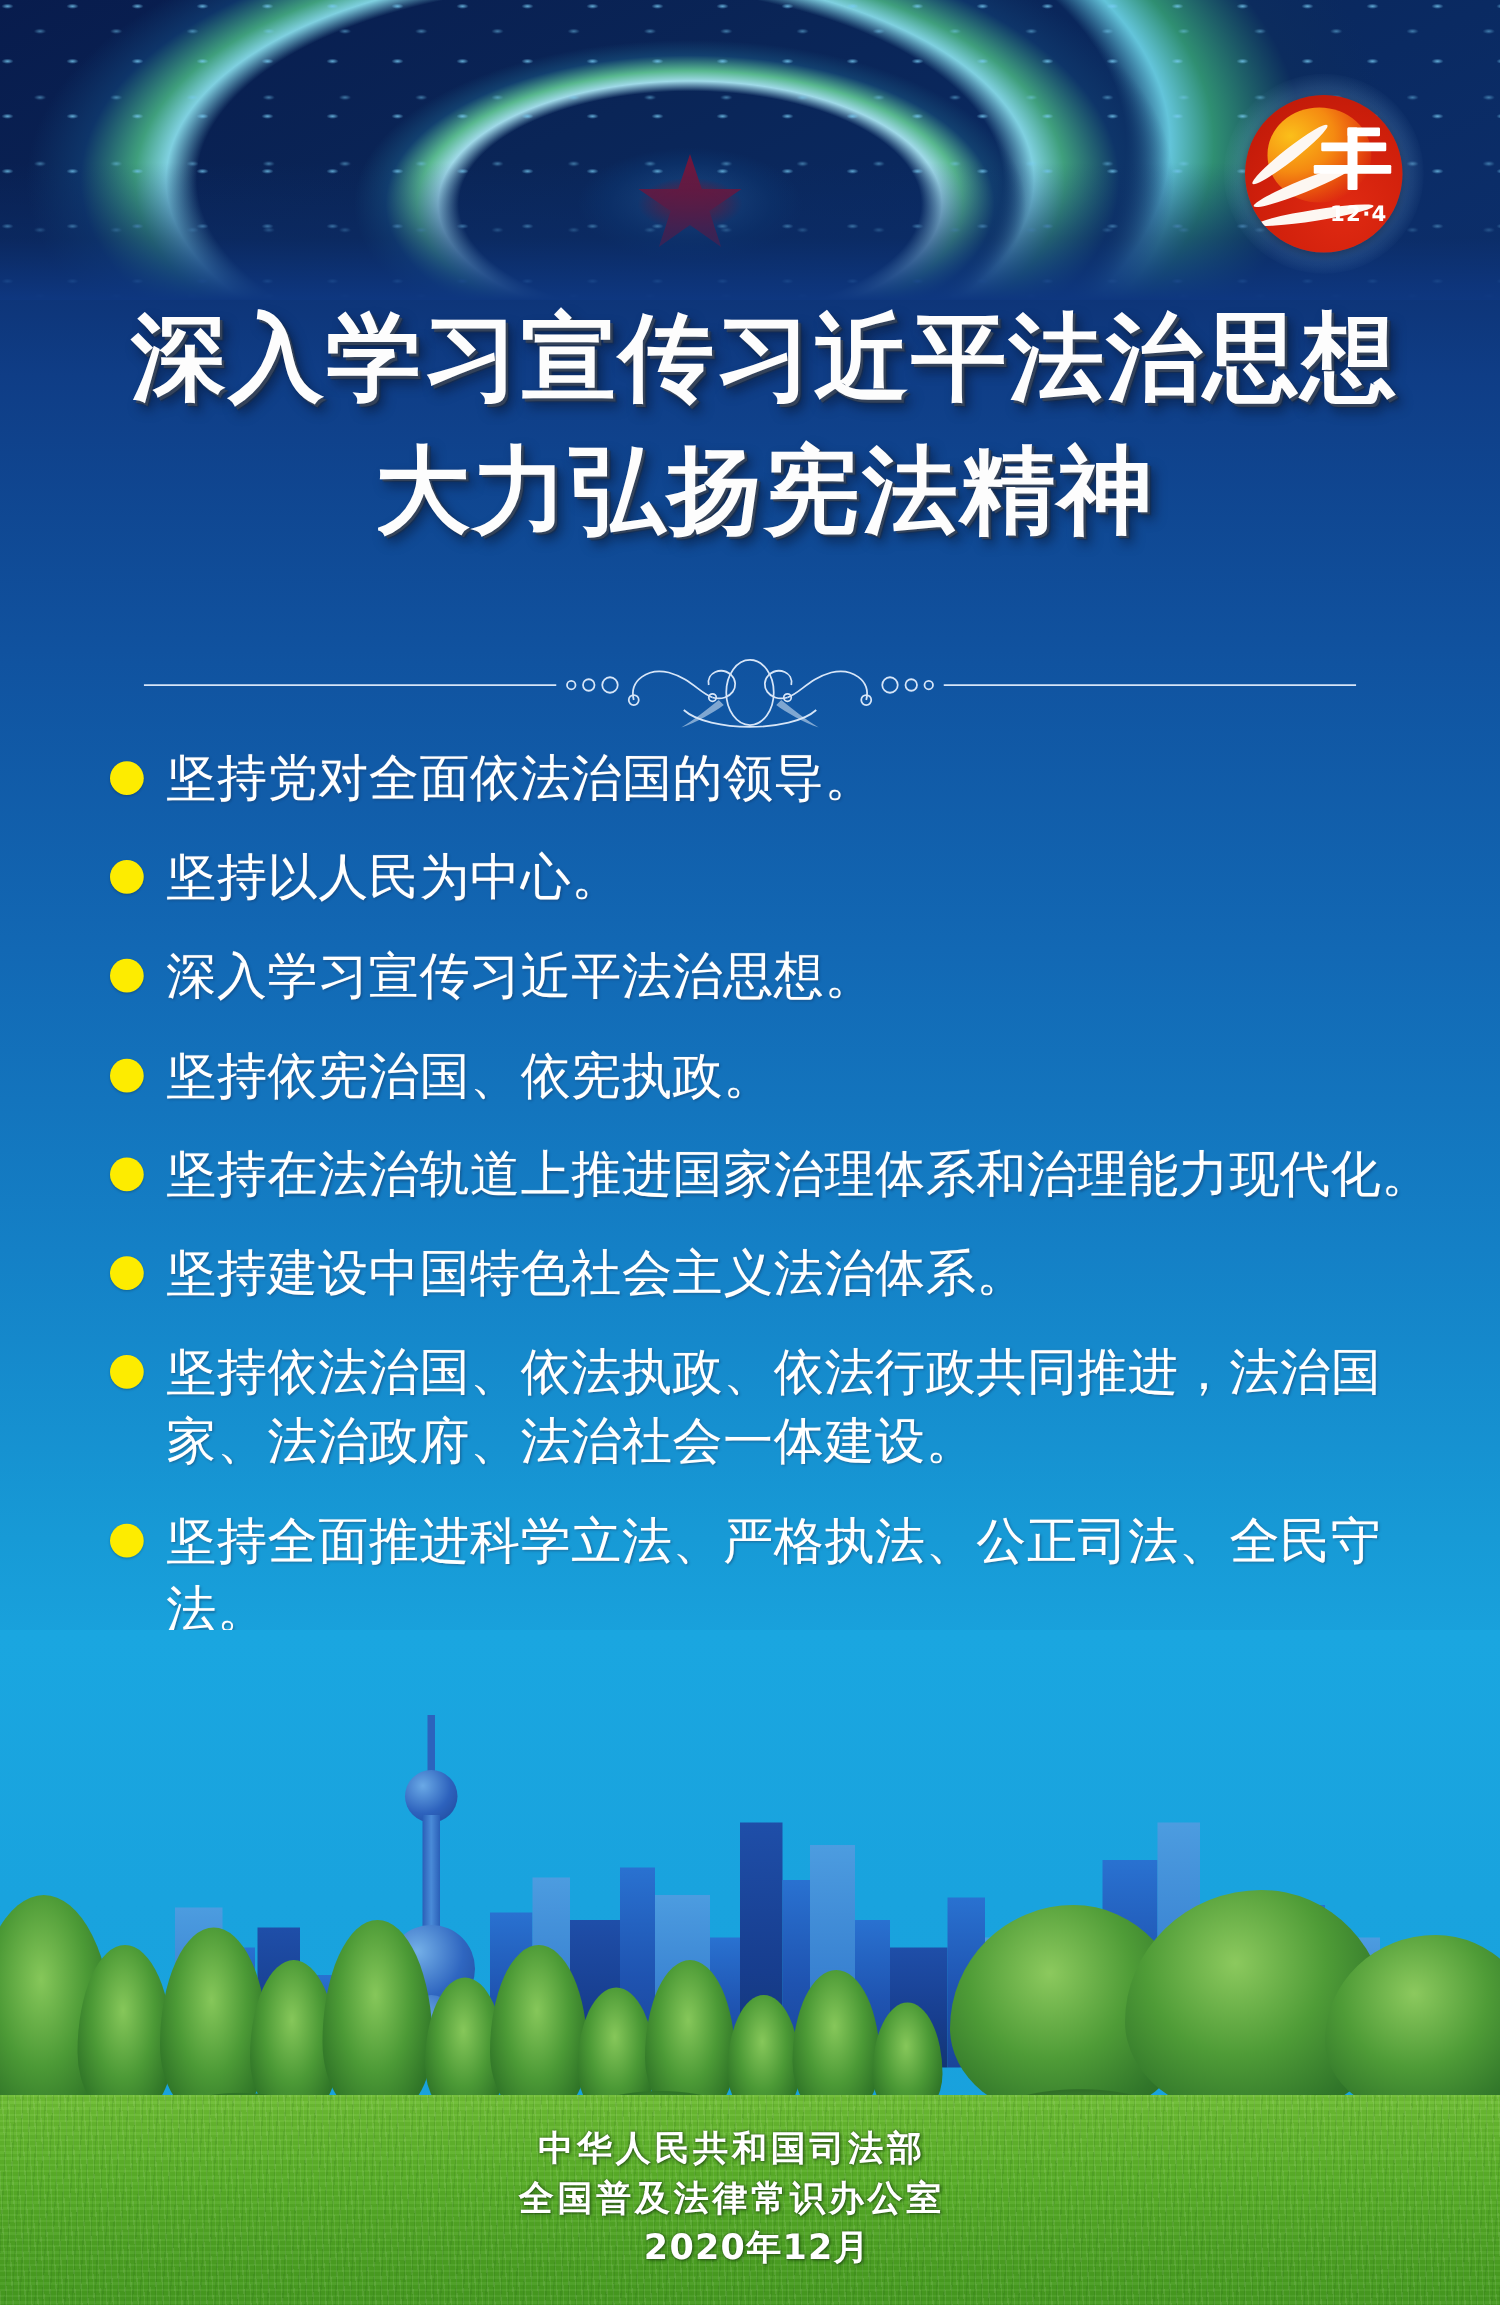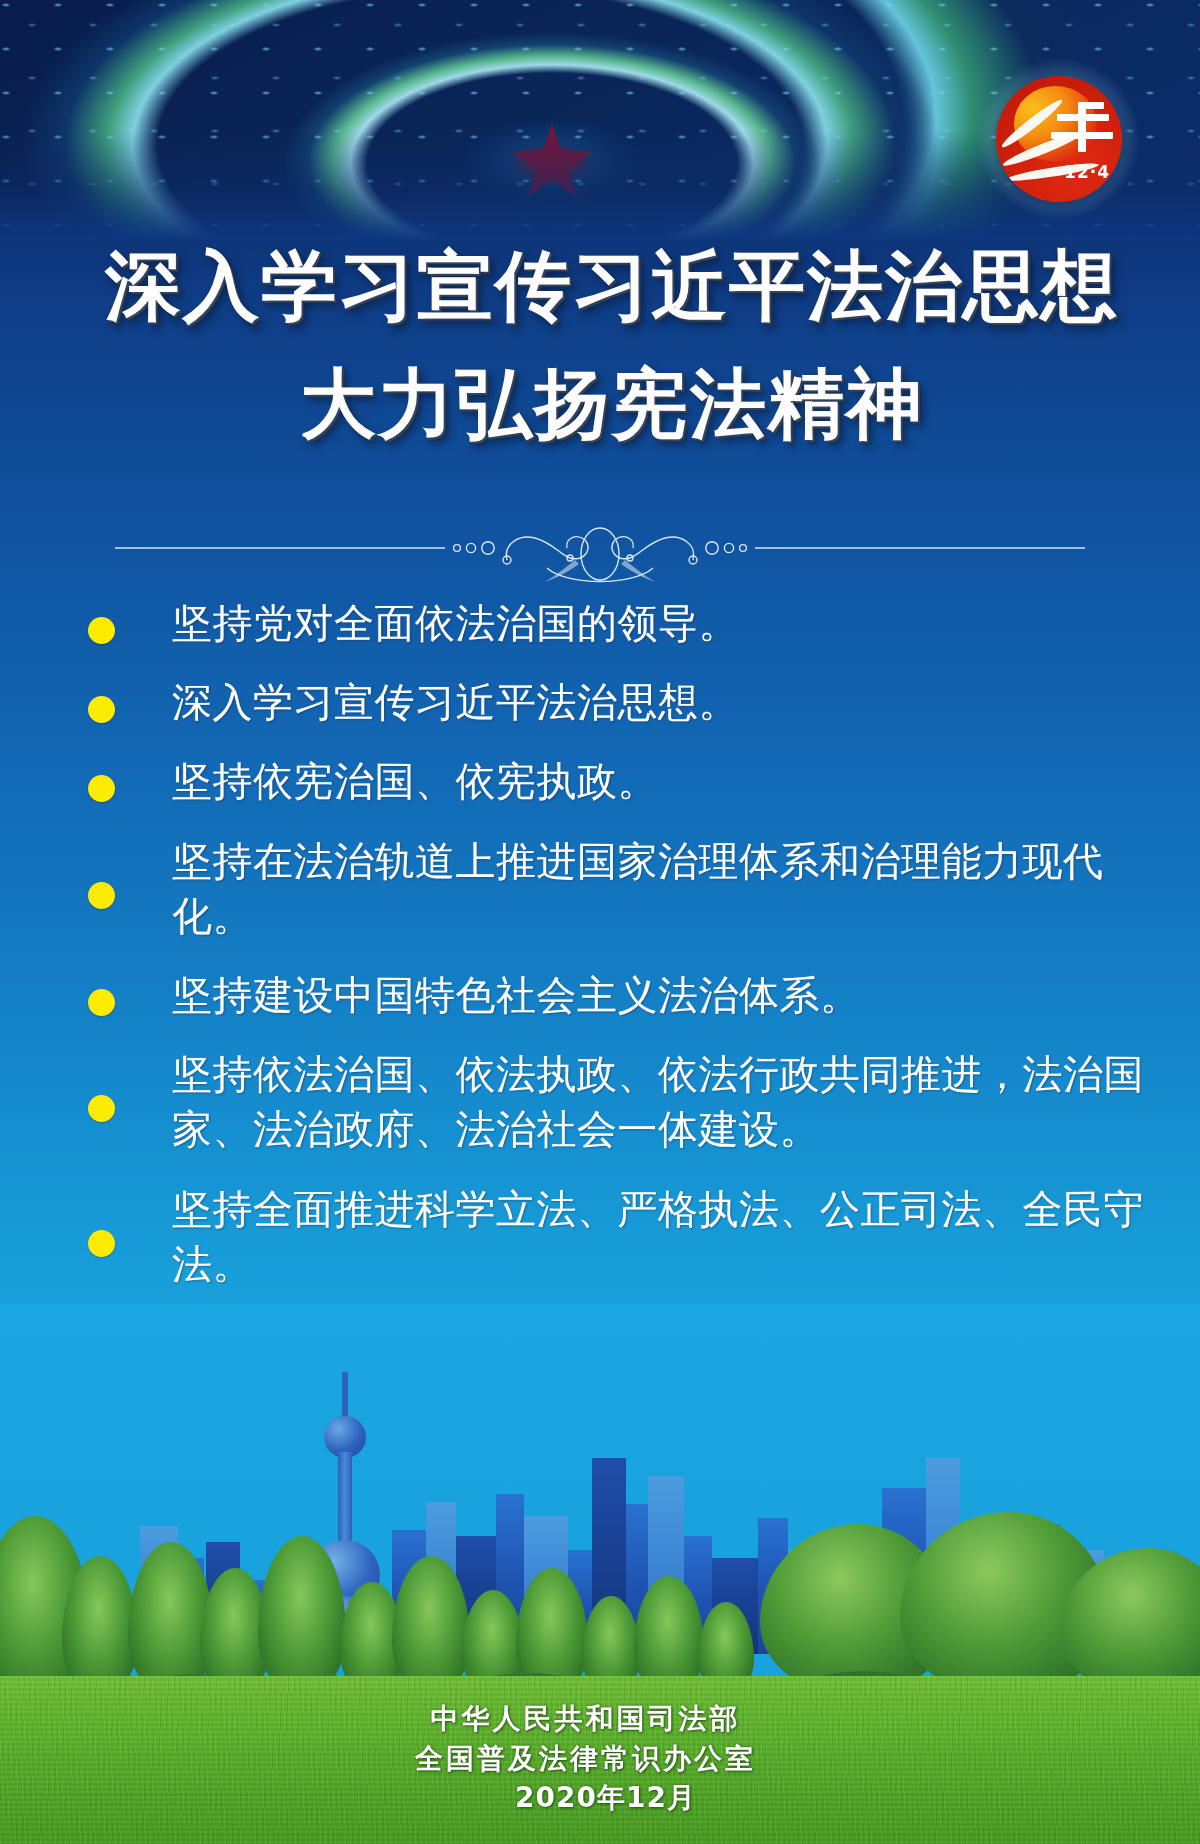--- a/index.html
+++ b/index.html
@@ -116,36 +116,35 @@
     color:#fdfdfd;
     letter-spacing:2px;
     line-height:1.26;
     text-shadow:
       2px 2px 0 rgba(58,70,90,.85),
       3px 3px 1px rgba(30,42,62,.55),
       5px 6px 9px rgba(5,16,40,.55);
     padding-left: 24px;
   }
   .t-line.l1{font-size:76px;}
-  .t-line.l2{font-size:76px;margin-top:22px;}
+  .t-line.l2{font-size:76px;margin-top:10px;}
 
   
   .divider{
     position:absolute;left:115px;top:524px;width:970px;height:66px;
   }
   .divider svg{display:block;width:100%;height:100%;}
 
   
   .list{
     position:absolute;left:88px;top:596px;width:1060px;
   }
   .row{
-    display:flex;align-items:center;
+    display:flex;align-items:flex-start;
     margin-bottom:24px;
-    gap:39px;
   }
   .dot{
     flex:0 0 auto;
     width:27px;height:27px;border-radius:50%;
     background:#fdec00;
     margin-top:13px;margin-right:18px;
     box-shadow:0 1px 2px rgba(0,0,0,.22);
   }
   .txt{
     flex:1 1 auto;
@@ -305,20 +304,24 @@
     </svg>
   </div>
 
   <div class="list">
     <div class="row">
       <div class="dot"></div>
       <div class="txt">坚持党对全面依法治国的领导。</div>
     </div>
     <div class="row">
       <div class="dot"></div>
+      <div class="txt">坚持以人民为中心。</div>
+    </div>
+    <div class="row">
+      <div class="dot"></div>
       <div class="txt">深入学习宣传习近平法治思想。</div>
     </div>
     <div class="row">
       <div class="dot"></div>
       <div class="txt">坚持依宪治国、依宪执政。</div>
     </div>
     <div class="row">
       <div class="dot"></div>
       <div class="txt">坚持在法治轨道上推进国家治理体系和治理能力现代化。</div>
     </div>

